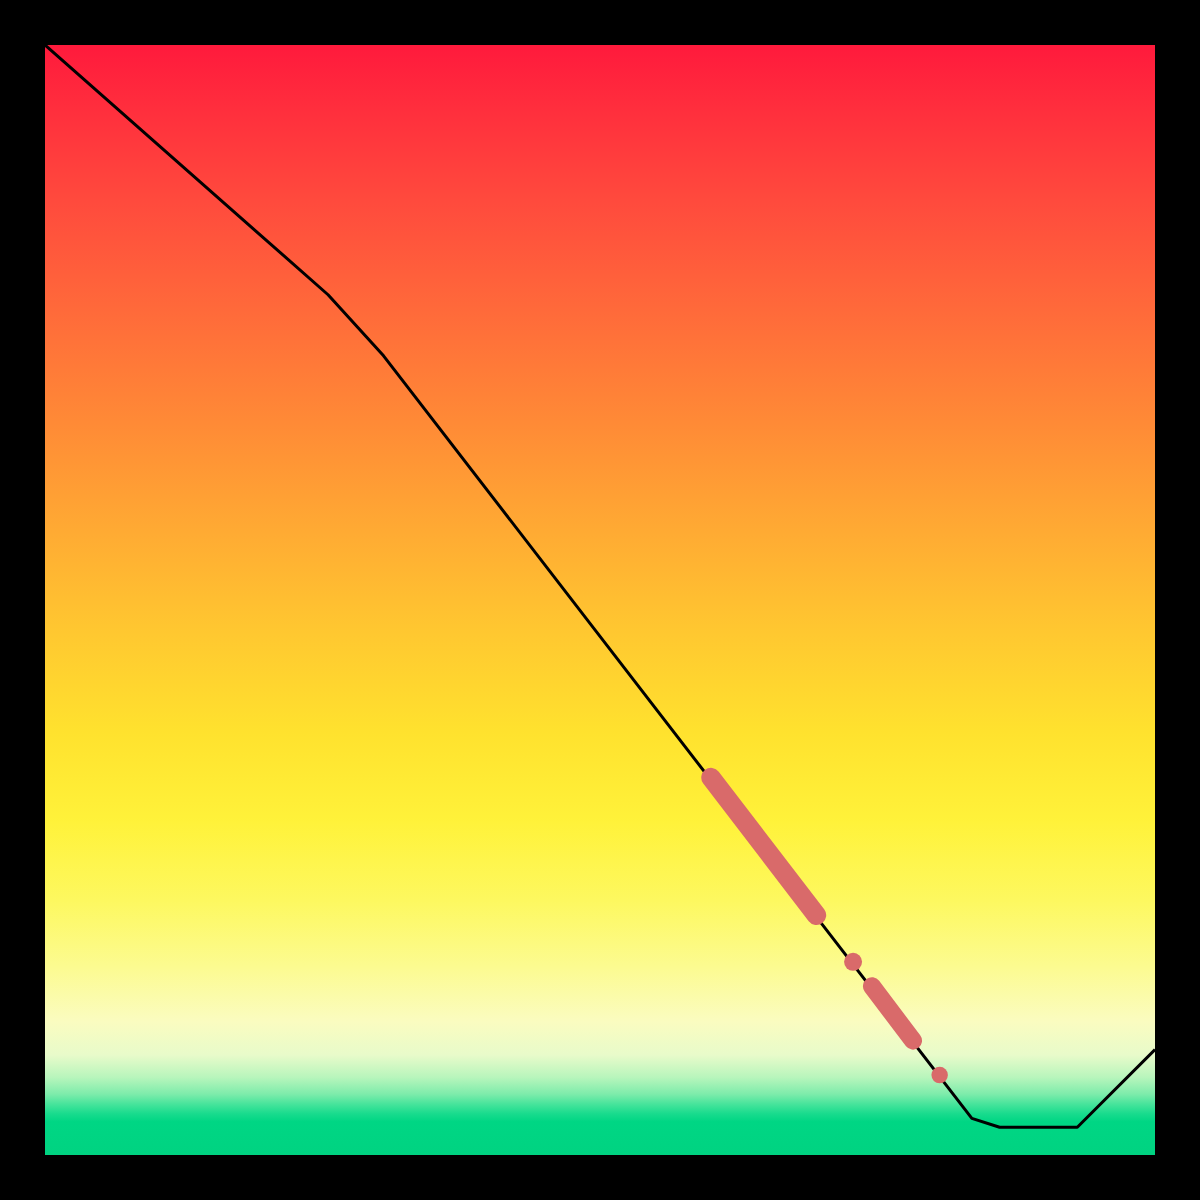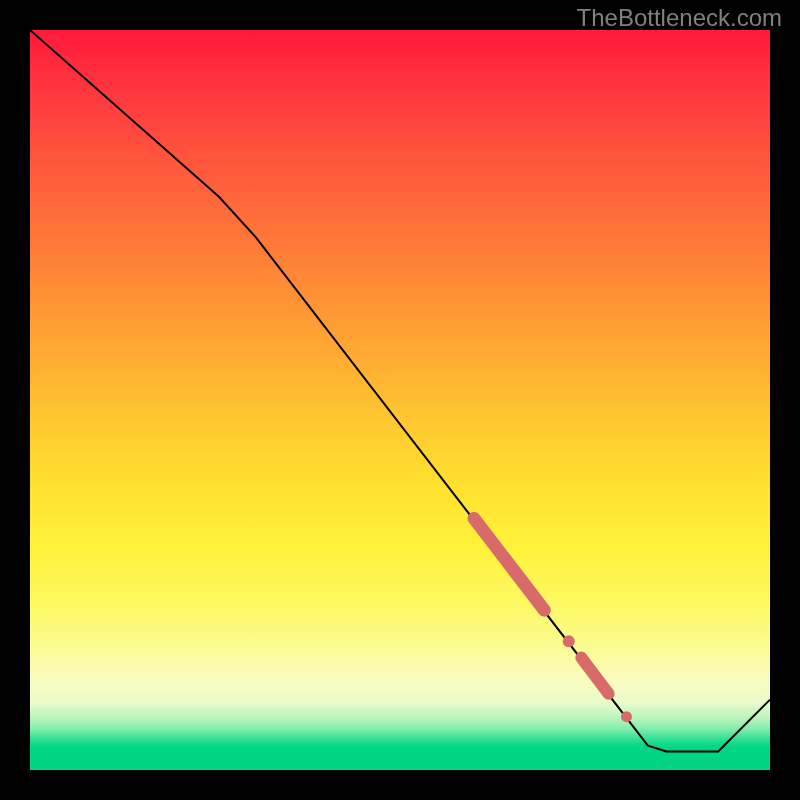--- a/index.html
+++ b/index.html
@@ -67,21 +67,20 @@
     width: 740px;
     height: 740px;
     z-index: 10;
   }
 </style>
 </head>
 <body>
 
 <div class="frame">
 
-  <div class="attrib">TheBottleneck.com</div>
 
   <div class="plot"></div>
 
   <svg class="overlay" viewBox="0 0 740 740" preserveAspectRatio="none">
     <polyline id="main-curve" fill="none" stroke="#000000" stroke-width="2" stroke-linejoin="round" points="0.00,0.00 188.70,166.50 225.70,207.20 617.90,715.58 636.40,721.50 688.20,721.50 740.00,669.70"></polyline>
     <g id="markers">
         <line x1="444.00" y1="488.40" x2="514.30" y2="580.16" stroke="#d96a6a" stroke-width="13" stroke-linecap="round"></line>
         <circle cx="538.72" cy="611.24" r="6" fill="#d96a6a"></circle>
         <line x1="551.30" y1="627.52" x2="578.68" y2="663.78" stroke="#d96a6a" stroke-width="12" stroke-linecap="round"></line>
         <circle cx="596.44" cy="686.72" r="5.5" fill="#d96a6a"></circle>

